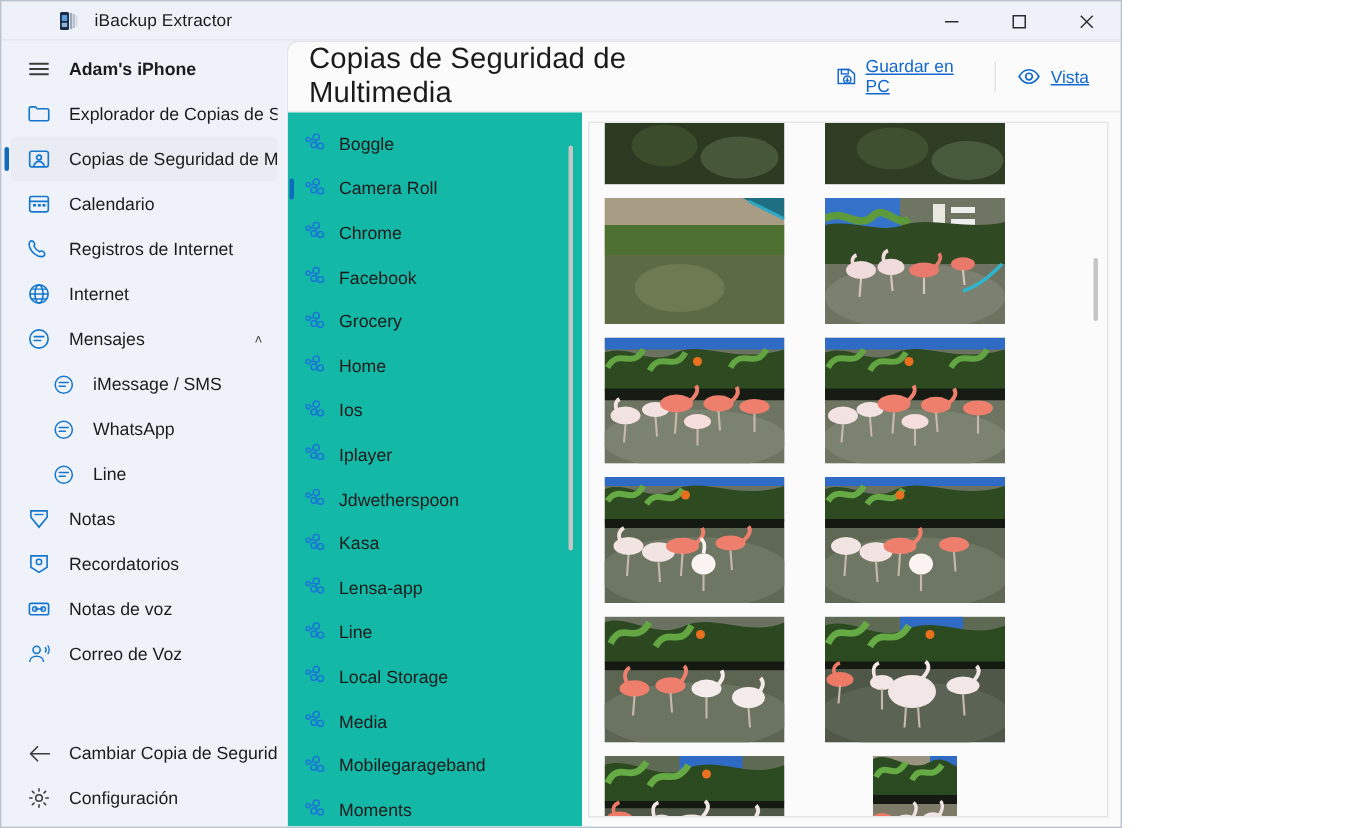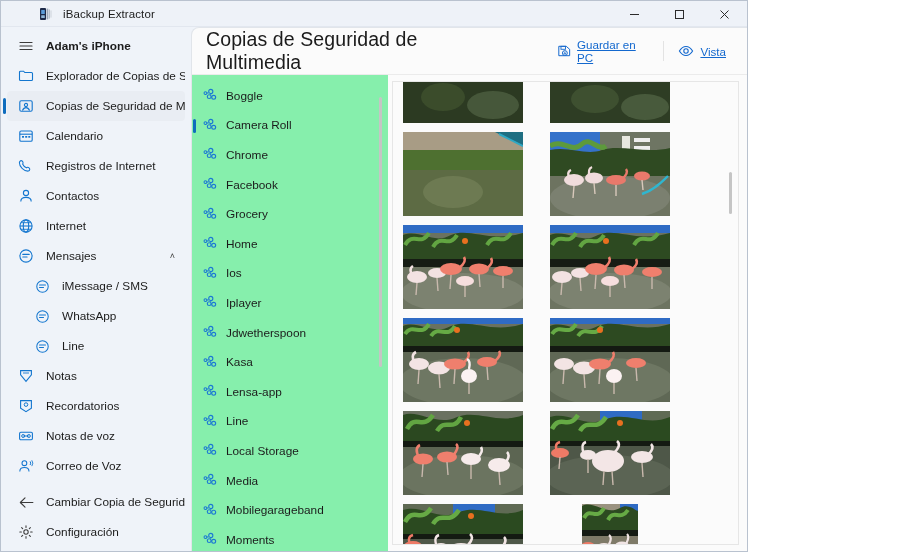--- a/index.html
+++ b/index.html
@@ -168,21 +168,21 @@
     display: flex;
     min-height: 0;
   }
 
   
   .album-pane {
     width: 196px;
     flex: 0 0 196px;
     position: relative;
     overflow: hidden;
-    background: #86efac;
+    background: #14b8a6;
   }
   .album-scroll {
     height: 100%;
     padding-top: 6px;
     overflow: hidden;
   }
   .album-item {
     height: 29.6px;
     display: flex;
     align-items: center;
@@ -363,29 +363,20 @@
 
       <div class="nav-item">
         <span class="nav-icon">
           <svg width="16" height="16" viewBox="0 0 16 16">
             <path d="M3.2 2.6c1 0 1.2.3 1.7 1.4.5 1.1.3 1.4-.3 2 .8 1.8 2 3 3.8 3.8.6-.6.9-.8 2-.3 1.1.5 1.4.7 1.4 1.7 0 1-.9 1.9-2 1.9-4 0-8.4-4.4-8.4-8.4 0-1.1.8-2.1 1.8-2.1z" fill="none" stroke="currentColor" stroke-width="1.05"></path>
           </svg>
         </span>
         <span class="nav-label">Registros de Internet</span>
       </div>
 
-      <div class="nav-item">
-        <span class="nav-icon">
-          <svg width="16" height="16" viewBox="0 0 16 16">
-            <circle cx="8" cy="5" r="2.6" fill="none" stroke="currentColor" stroke-width="1.1"></circle>
-            <path d="M2.8 13.4c0-2.6 2.3-4 5.2-4s5.2 1.4 5.2 4" fill="none" stroke="currentColor" stroke-width="1.1"></path>
-          </svg>
-        </span>
-        <span class="nav-label">Contactos</span>
-      </div>
 
       <div class="nav-item">
         <span class="nav-icon">
           <svg width="16" height="16" viewBox="0 0 16 16">
             <circle cx="8" cy="8" r="6.1" fill="none" stroke="currentColor" stroke-width="1.1"></circle>
             <ellipse cx="8" cy="8" rx="2.7" ry="6.1" fill="none" stroke="currentColor" stroke-width="1.1"></ellipse>
             <line x1="2" y1="8" x2="14" y2="8" stroke="currentColor" stroke-width="1.1"></line>
             <line x1="3.1" y1="4.7" x2="12.9" y2="4.7" stroke="currentColor" stroke-width=".9"></line>
             <line x1="3.1" y1="11.3" x2="12.9" y2="11.3" stroke="currentColor" stroke-width=".9"></line>
           </svg>

